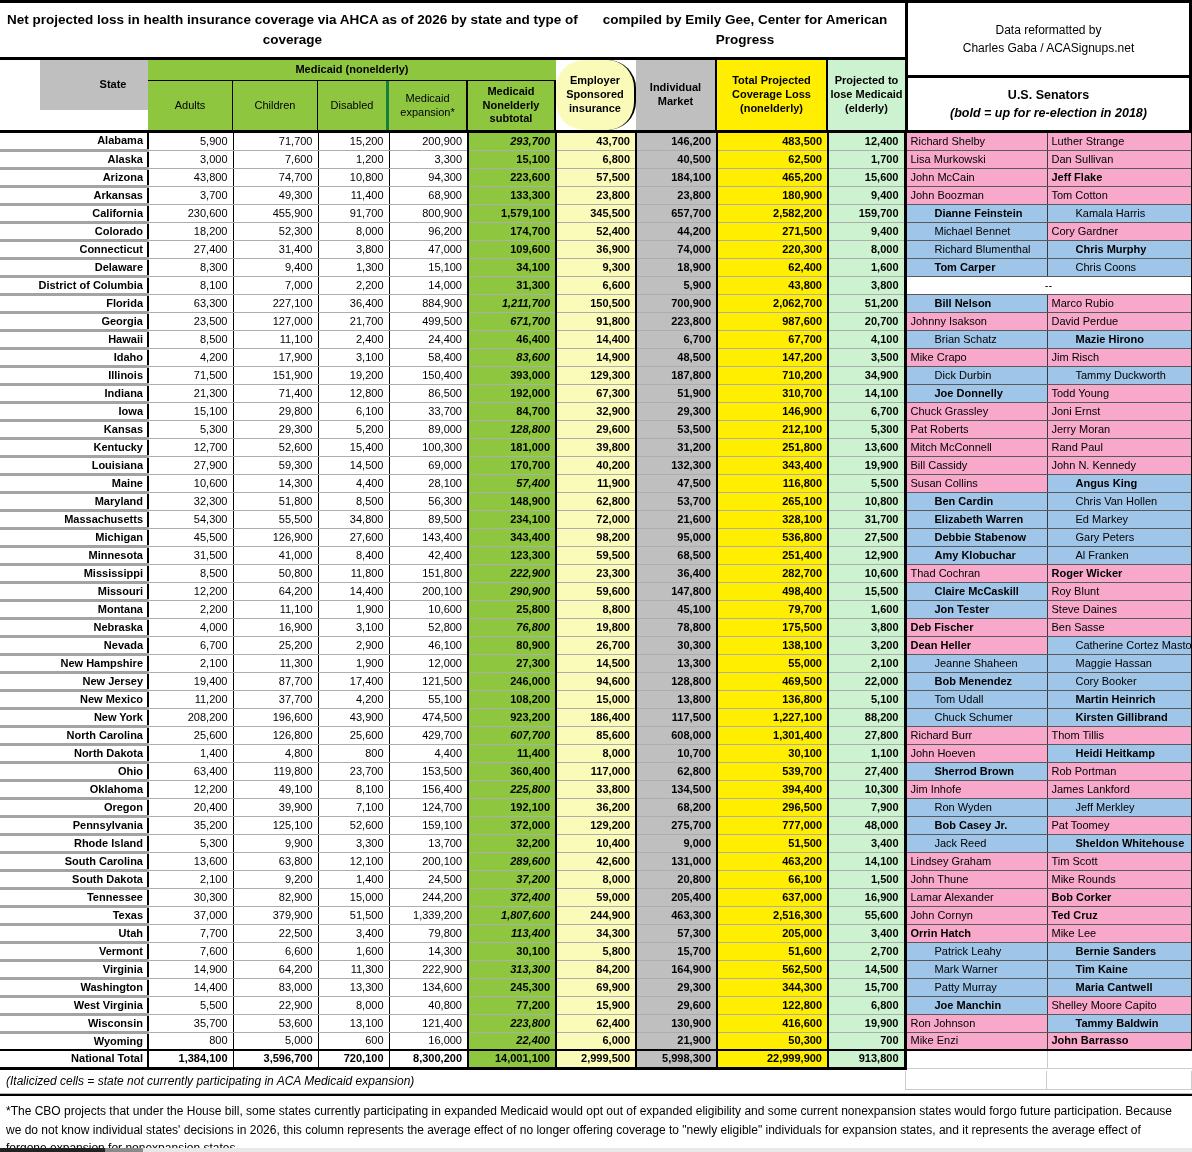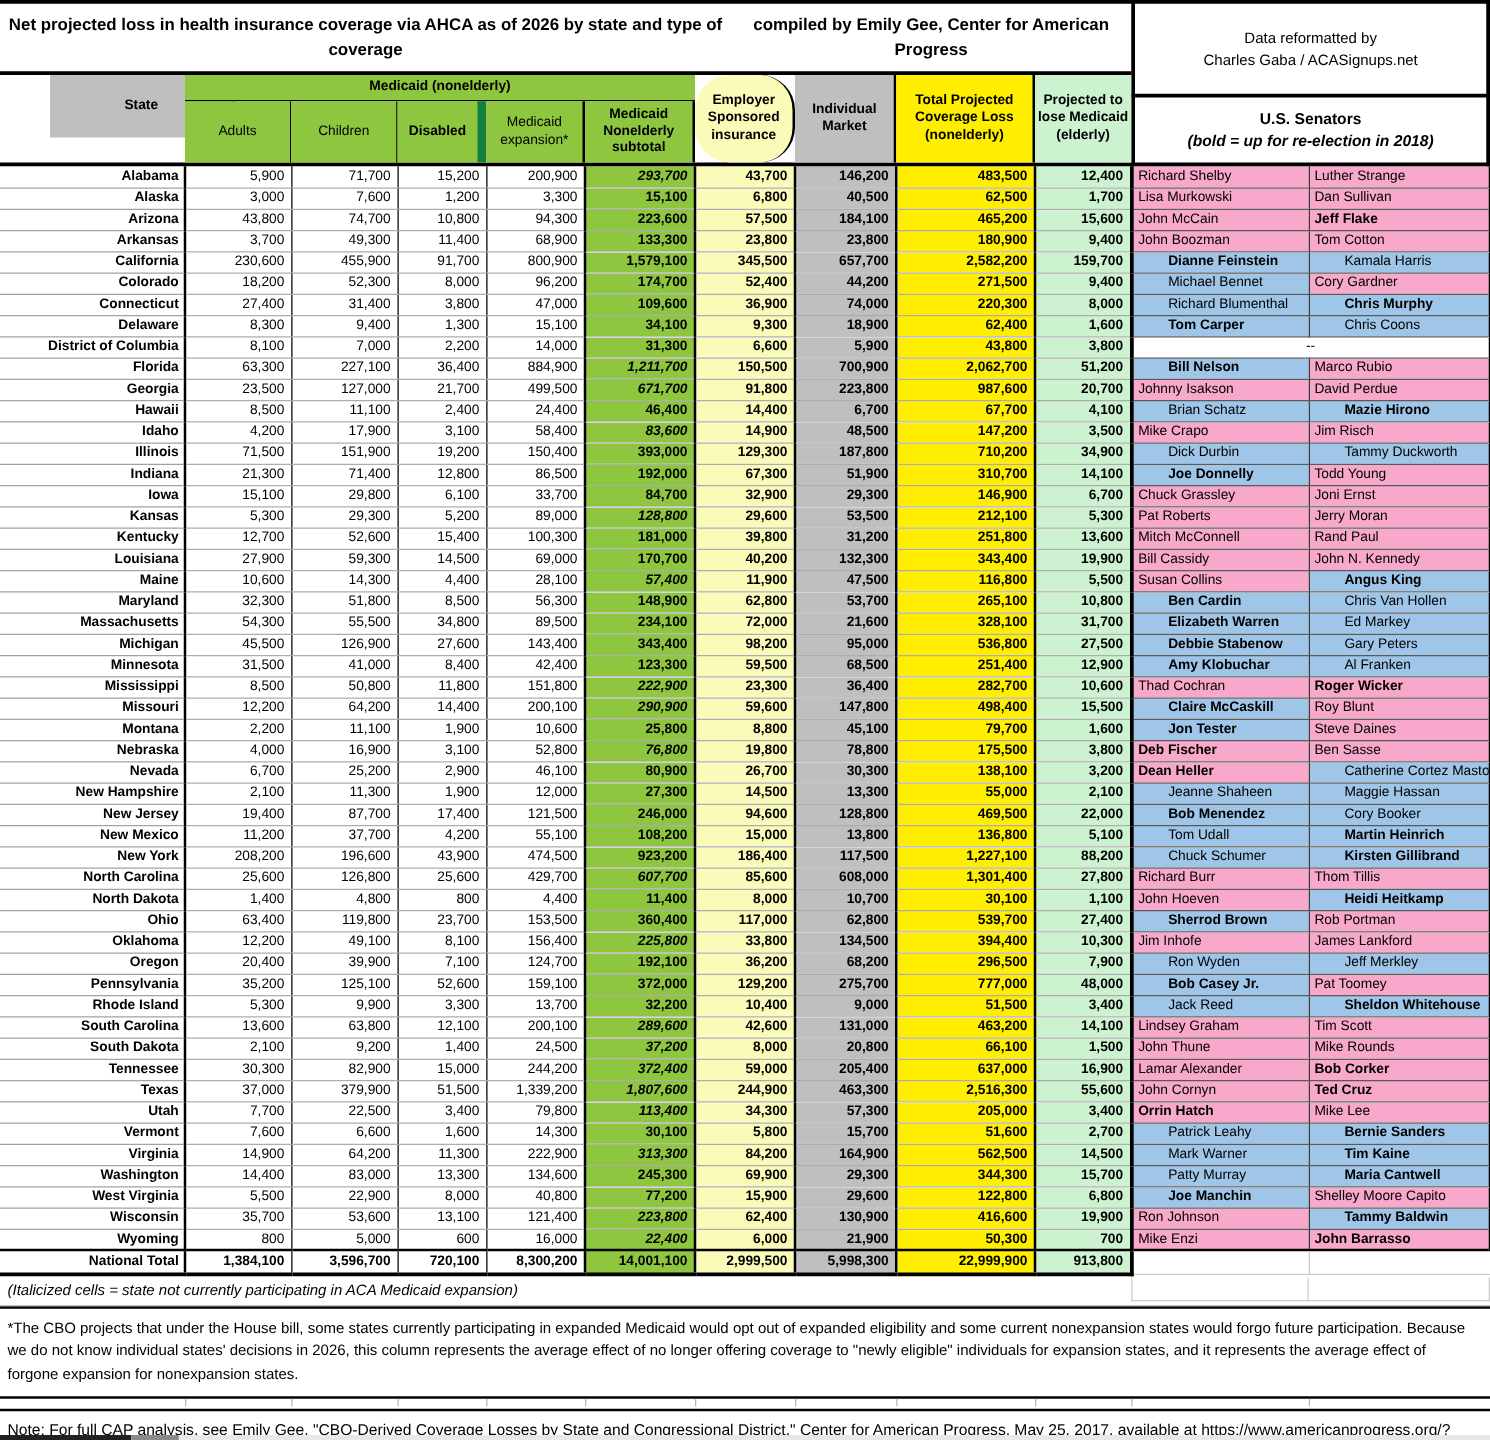--- a/index.html
+++ b/index.html
@@ -21,33 +21,33 @@
     display:flex; flex-direction:column; justify-content:center; align-items:center;
     font-size:12.5px; line-height:1.45; text-align:center; font-weight:bold; }
   .sen-hdr .l2 { font-style: italic; }
   .h-cell { position:absolute; display:flex; align-items:center; justify-content:center;
     text-align:center; font-size:11px; font-weight:bold; line-height:1.25; }
   .h-state  { left:0;   top:60px; width:148px; height:50px; background:var(--gray);  border-right:2px solid #000;margin-left:40px; }
   .h-group  { left:148px; top:60px; width:408px; height:21px; background:var(--green); border-bottom:1px solid #000; }
   .h-sub    { top:81px; height:49px; background:var(--green); }
   .h-adults    { left:148px; width:85px; border-right:1px solid #000; font-weight:normal; }
   .h-children  { left:233px; width:85px; border-right:1px solid #000; font-weight:normal; }
-  .h-disabled  { left:318px; width:71px; border-right:7px solid #15803d; font-weight:bold; }
+  .h-disabled  { left:318px; width:71px; border-right:3px solid #15803d; font-weight:normal; }
   .h-expansion { left:389px; width:79px; border-right:2px solid #000; font-weight:normal; }
   .h-subtotal  { left:468px; width:88px; border-right:2px solid #000; }
   .h-tall { top:60px; height:70px; }
   .h-employer   { left:556px; width:80px;  background:var(--pale-yellow); border-right:2px solid #000;border-radius:28px; }
   .h-individual { left:636px; width:81px;  background:var(--gray);        border-right:2px solid #000; }
   .h-total      { left:717px; width:111px; background:var(--yellow);      border-right:2px solid #000; }
   .h-elderly    { left:828px; width:77px;  background:var(--pale-green); }
   
   table.data { border-collapse:collapse; table-layout:fixed; width:1192px; }
   td { height:17px; font-size:11px; line-height:15px; overflow:hidden; white-space:nowrap; }
   .c-state { text-align:right; font-weight:bold; padding-right:4px;
-    border-right:2px solid #000; border-bottom:1px solid #a3a3a3; }
+    border-right:2px solid #000; border-bottom:3px solid #a3a3a3; }
   .c-num { text-align:right; padding-right:5px;
     border-right:1px solid #000; border-bottom:1px solid #adadad; }
   .r2 { border-right-width:2px; }
   .eldR { border-right:3px solid #000; }
   .b { font-weight:bold; }
   .i { font-style:italic; }
   .bg-sub { background:var(--green); }
   .bg-emp { background:var(--pale-yellow); }
   .bg-ind { background:var(--gray); }
   .bg-tot { background:var(--yellow); }

